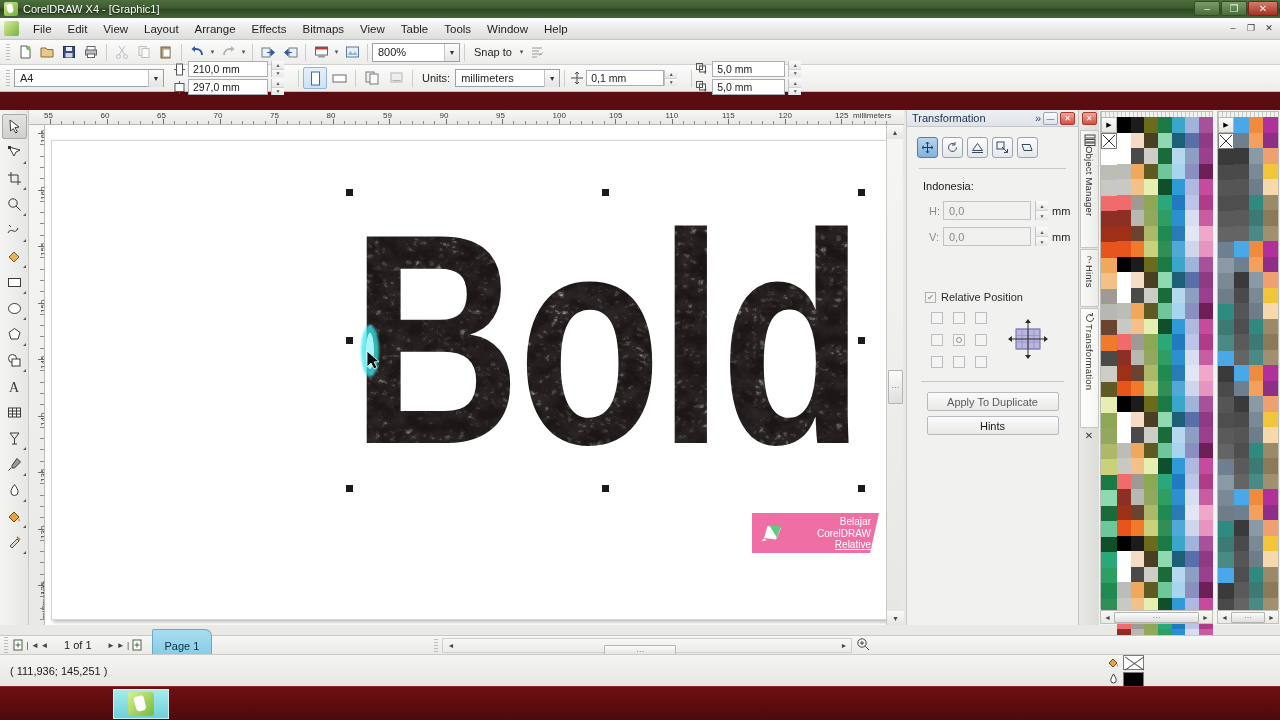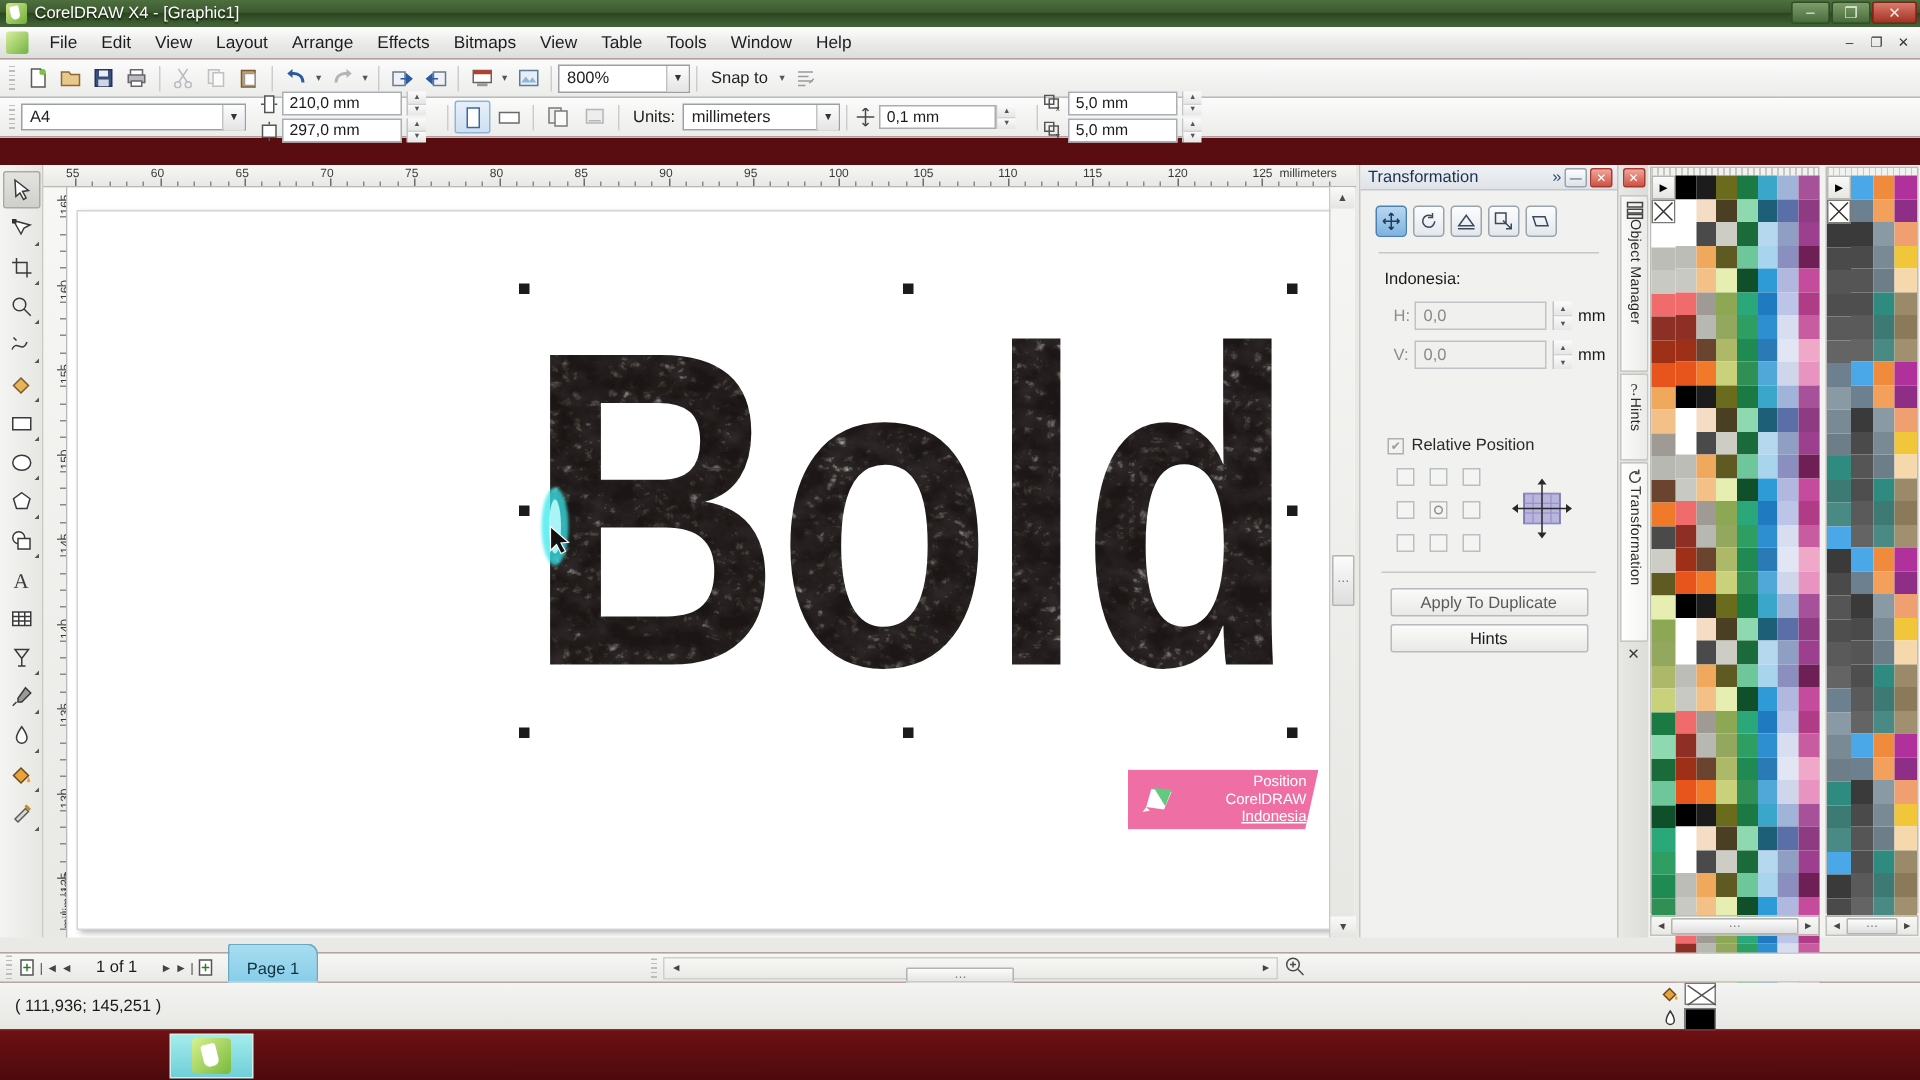--- a/index.html
+++ b/index.html
@@ -632,21 +632,21 @@
       <div class="rtick" style="left: 258.3px; top: 11px; width: 1px; height: 4px; background: rgb(138, 138, 138);"></div>
       <div class="rtick" style="left: 269.6px; top: 11px; width: 1px; height: 4px; background: rgb(138, 138, 138);"></div>
       <div class="rtick" style="left: 280.9px; top: 11px; width: 1px; height: 4px; background: rgb(138, 138, 138);"></div>
       <div class="rtick" style="left: 292.2px; top: 11px; width: 1px; height: 4px; background: rgb(138, 138, 138);"></div>
       <div class="rnum" style="left: 297.5px; top: 1px;">80</div>
       <div class="rtick" style="left: 303.5px; top: 9px; width: 1px; height: 6px;"></div>
       <div class="rtick" style="left: 314.8px; top: 11px; width: 1px; height: 4px; background: rgb(138, 138, 138);"></div>
       <div class="rtick" style="left: 326.1px; top: 11px; width: 1px; height: 4px; background: rgb(138, 138, 138);"></div>
       <div class="rtick" style="left: 337.4px; top: 11px; width: 1px; height: 4px; background: rgb(138, 138, 138);"></div>
       <div class="rtick" style="left: 348.7px; top: 11px; width: 1px; height: 4px; background: rgb(138, 138, 138);"></div>
-      <div class="rnum" style="left: 354px; top: 1px;">85</div>
+      <div class="rnum" style="left: 354px; top: 1px;">59</div>
       <div class="rtick" style="left: 360px; top: 9px; width: 1px; height: 6px;"></div>
       <div class="rtick" style="left: 371.3px; top: 11px; width: 1px; height: 4px; background: rgb(138, 138, 138);"></div>
       <div class="rtick" style="left: 382.6px; top: 11px; width: 1px; height: 4px; background: rgb(138, 138, 138);"></div>
       <div class="rtick" style="left: 393.9px; top: 11px; width: 1px; height: 4px; background: rgb(138, 138, 138);"></div>
       <div class="rtick" style="left: 405.2px; top: 11px; width: 1px; height: 4px; background: rgb(138, 138, 138);"></div>
       <div class="rnum" style="left: 410.5px; top: 1px;">90</div>
       <div class="rtick" style="left: 416.5px; top: 9px; width: 1px; height: 6px;"></div>
       <div class="rtick" style="left: 427.8px; top: 11px; width: 1px; height: 4px; background: rgb(138, 138, 138);"></div>
       <div class="rtick" style="left: 439.1px; top: 11px; width: 1px; height: 4px; background: rgb(138, 138, 138);"></div>
       <div class="rtick" style="left: 450.4px; top: 11px; width: 1px; height: 4px; background: rgb(138, 138, 138);"></div>
@@ -796,23 +796,23 @@
         <div style="left:550px;top:344px;"></div>
         <div style="left:806px;top:344px;"></div>
       </div>
 
       <div id="watermark">
         <svg class="pencil" viewBox="0 0 40 26">
           <path d="M6 20l4-14 16 2-6 14z" fill="#fff"></path>
           <path d="M12 5l14 1.5-5 13" fill="#63c97e"></path>
           <path d="M6 20l-3 4 6-1z" fill="#f2f2f2"></path>
         </svg>
-        <div>Position</div>
+        <div>Belajar</div>
         <div>CorelDRAW</div>
-        <div style="text-decoration:underline;">Indonesia</div>
+        <div style="text-decoration:underline;">Relative</div>
       </div>
     </div>
   </div>
 
   <div class="sbar" style="position:absolute;left:886px;top:15px;width:17px;height:500px;border-left:1px solid #c9c9c5;">
     <div class="sarrow" style="height:14px;">▲</div>
     <div class="sthumb" style="position:absolute;top:245px;left:1px;width:15px;height:34px;">⋯</div>
     <div class="sarrow" style="position:absolute;bottom:0;width:17px;height:14px;">▼</div>
   </div>
 

